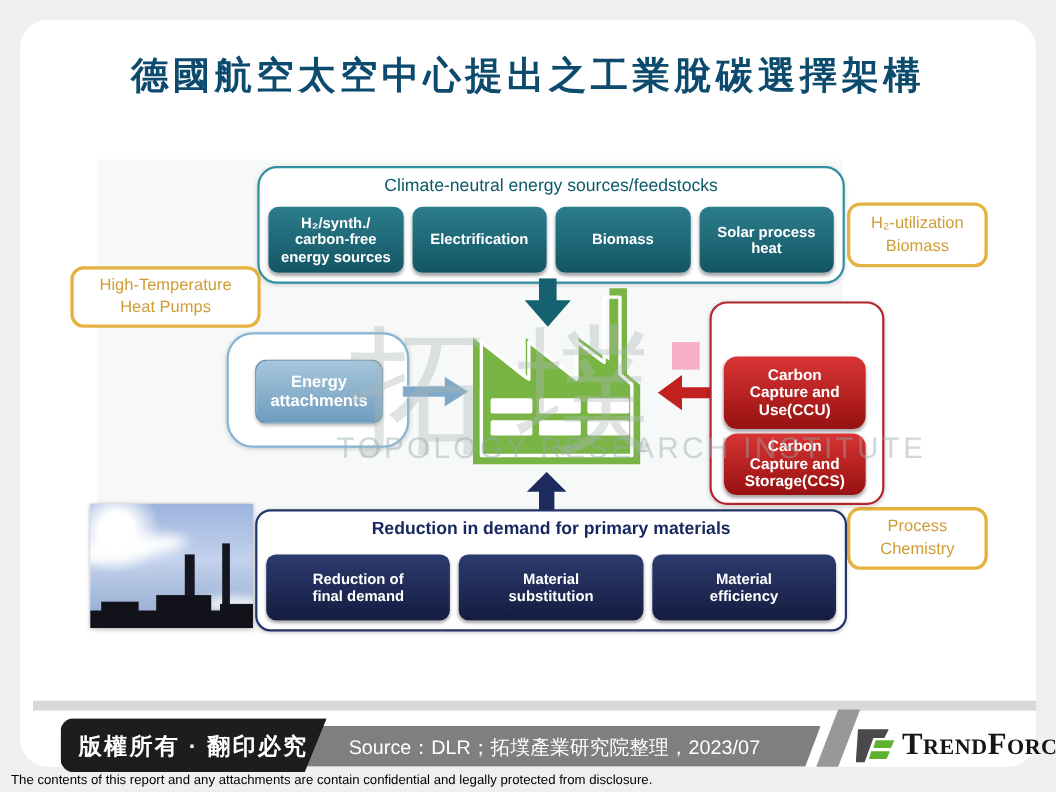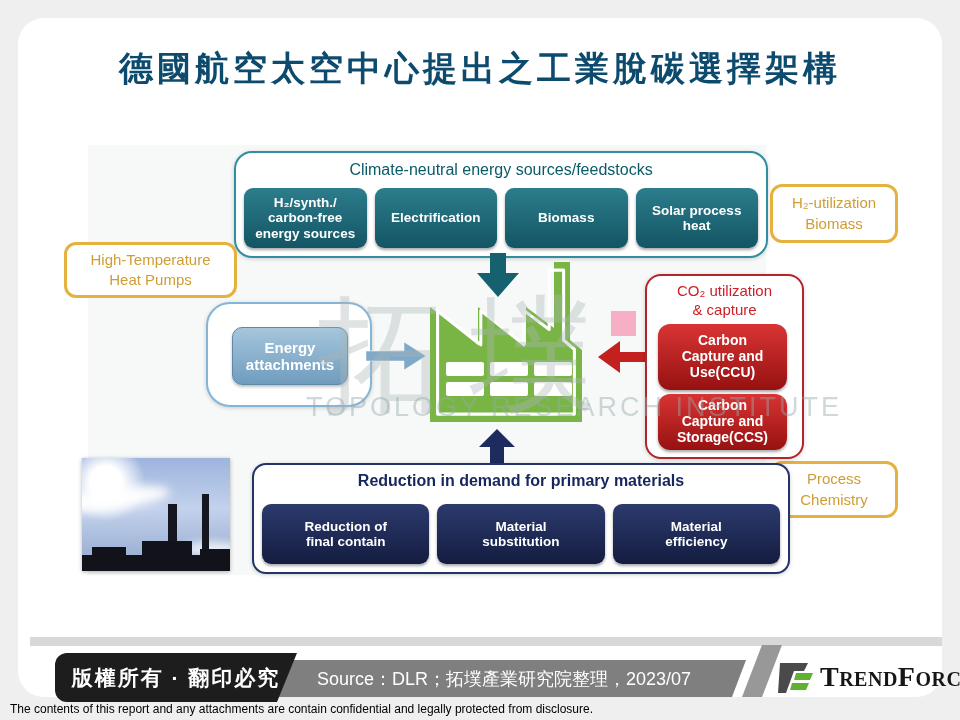--- a/index.html
+++ b/index.html
@@ -42,21 +42,21 @@
   .co2-box{left:645px;top:274px;width:155px;height:181px;border:2px solid #b1252b;border-radius:16px;}
   .co2-heading{position:absolute;left:0;top:6px;width:100%;text-align:center;
                font-size:15px;line-height:1.25;color:#cc2027;}
   .rbtn{position:absolute;left:11px;width:129px;color:#fff;font-weight:bold;font-size:14px;
         line-height:1.12;border-radius:12px;background:linear-gradient(180deg,#d93434,#971111);
         display:flex;align-items:center;justify-content:center;text-align:center;
         box-shadow:0 2px 3px rgba(0,0,0,.35);}
   .rbtn.ccu{top:48px;height:66px;}
   .rbtn.ccs{top:118px;height:56px;}
 
-  .bottom-box{left:232px;top:463px;width:534px;height:107px;border:2px solid #23346a;border-radius:14px;margin-left:20px;}
+  .bottom-box{left:232px;top:463px;width:534px;height:107px;border:2px solid #23346a;border-radius:14px;}
   .bottom-heading{position:absolute;left:0;top:7px;width:100%;text-align:center;
                   font-size:16px;font-weight:600;color:#16265e;}
 
   
   .pink-square{position:absolute;left:611px;top:311px;width:25px;height:25px;background:#f6afc5;}
   .arrow{position:absolute;}
 
   
   .photo{position:absolute;left:82px;top:458px;width:148px;height:113px;overflow:hidden;
          background:linear-gradient(180deg,#9db4dd 0%,#c3d2ec 45%,#8fa6cc 100%);
@@ -155,35 +155,33 @@
       <rect x="22" y="104" width="38" height="14" rx="2"></rect>
         <rect x="66" y="104" width="38" height="14" rx="2"></rect>
         <rect x="110" y="104" width="38" height="14" rx="2"></rect>
       <rect x="22" y="124" width="38" height="14" rx="2"></rect>
         <rect x="66" y="124" width="38" height="14" rx="2"></rect>
         <rect x="110" y="124" width="38" height="14" rx="2"></rect>
     </g>
   </svg>
 
   <div class="group-box co2-box">
-    <div class="co2-heading pre">CO₂ utilization
-&amp; capture</div>
     <div class="rbtn ccu pre">Carbon
 Capture and
 Use(CCU)</div>
     <div class="rbtn ccs pre">Carbon
 Capture and
 Storage(CCS)</div>
   </div>
 
   <div class="group-box bottom-box">
     <div class="bottom-heading">Reduction in demand for primary materials</div>
     <div class="btn-row">
       <div class="btn nbtn pre">Reduction of
-final contain</div>
+final demand</div>
       <div class="btn nbtn pre">Material
 substitution</div>
       <div class="btn nbtn pre">Material
 efficiency</div>
     </div>
   </div>
 
   <div class="photo">
     <div class="sun"></div>
     <div class="smoke"></div>

